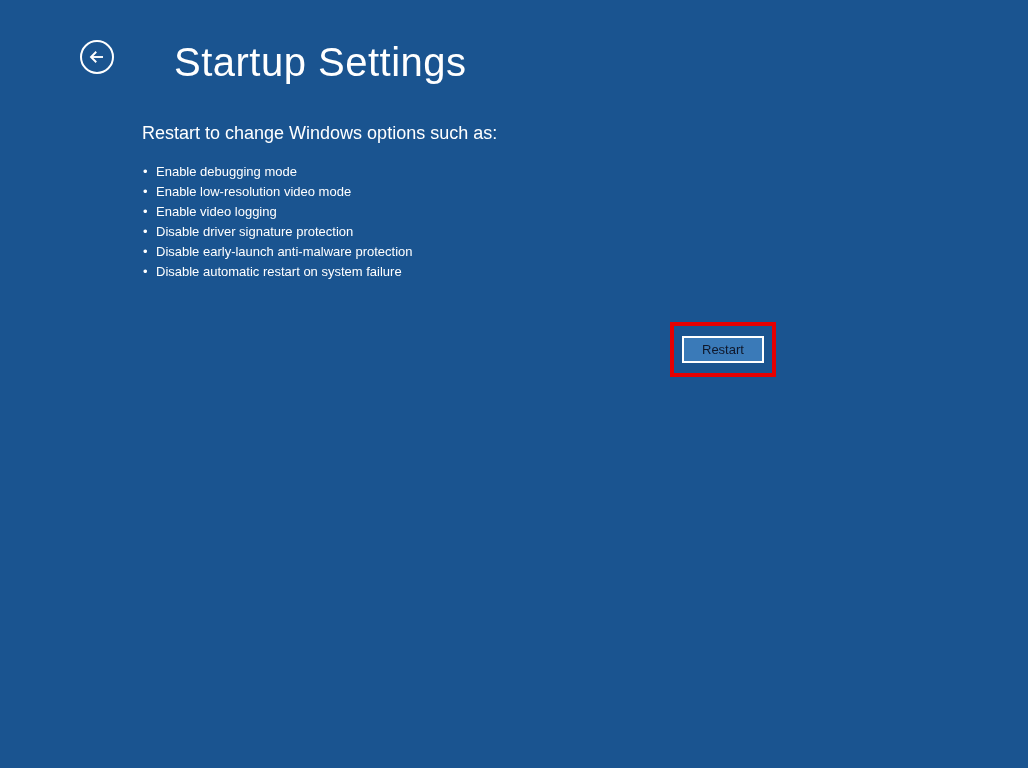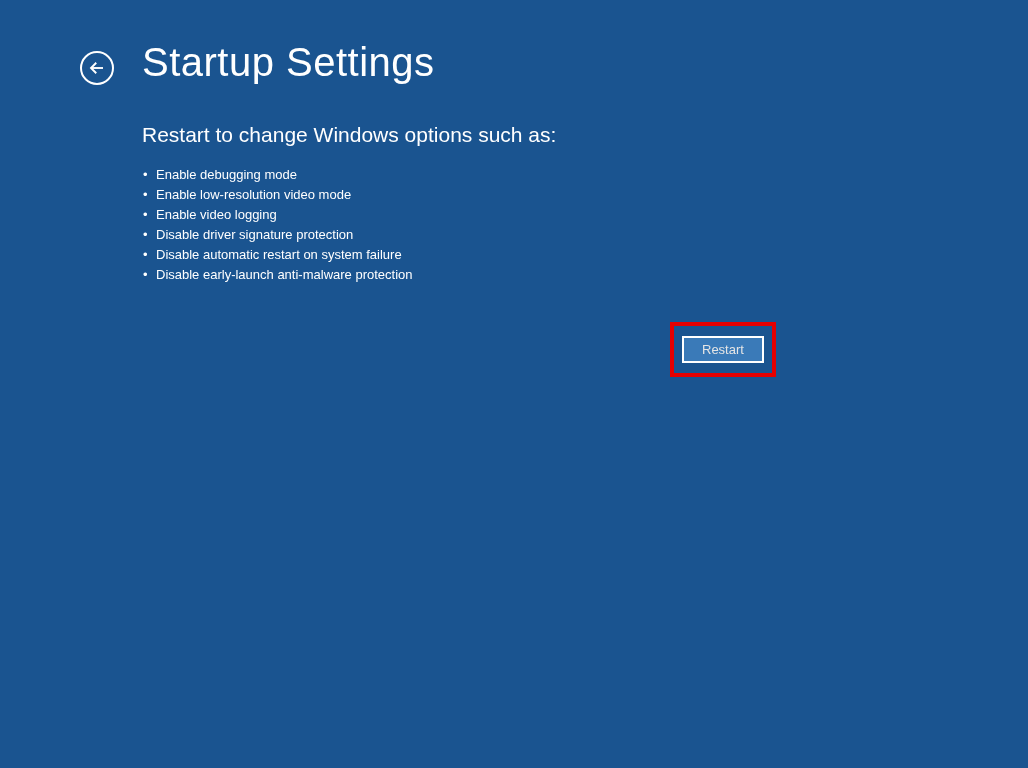--- a/index.html
+++ b/index.html
@@ -10,23 +10,24 @@
     body {
       width: 1028px;
       height: 768px;
       background-color: #1a5490;
       font-family: "Segoe UI", "Segoe UI Light", Arial, sans-serif;
       color: #ffffff;
       overflow: hidden;
     }
     .header {
       display: flex;
-      align-items: flex-end;
+      align-items: flex-start;
       padding-top: 40px;
       padding-left: 80px;
+      gap: 32px;
     }
     .back-button {
       width: 34px;
       height: 34px;
       border: 2px solid #ffffff;
       border-radius: 50%;
       display: flex;
       align-items: center;
       justify-content: center;
       cursor: pointer;
@@ -40,21 +41,21 @@
     .title {
       font-size: 40px;
       font-weight: 300;
       letter-spacing: 0.5px;
     }
     .content {
       padding-left: 142px;
       padding-top: 38px;
     }
     .subtitle {
-      font-size: 21px;
+      font-size: 18px;
       font-weight: 300;
       margin-bottom: 18px;
     }
     .options-list {
       list-style: none;
       padding-left: 14px;
     }
     .options-list li {
       font-size: 13px;
       font-weight: 400;
@@ -74,21 +75,21 @@
       top: 322px;
     }
     .highlight-box {
       border: 4px solid #e60000;
       padding: 10px 8px;
       display: inline-block;
     }
     .restart-button {
       background-color: #3a7ab8;
       border: 2px solid #ffffff;
-      color: #e5e5e5;
+      color: #0f172a;
       font-size: 13px;
       font-family: inherit;
       padding: 4px 18px;
       cursor: pointer;
     }
   </style>
 </head>
 <body>
 
 <div class="header">
@@ -101,22 +102,22 @@
   <h1 class="title">Startup Settings</h1>
 </div>
 
 <div class="content">
   <div class="subtitle">Restart to change Windows options such as:</div>
   <ul class="options-list">
     <li>Enable debugging mode</li>
     <li>Enable low-resolution video mode</li>
     <li>Enable video logging</li>
     <li>Disable driver signature protection</li>
+    <li>Disable early-launch anti-malware protection</li>
     <li>Disable automatic restart on system failure</li>
-    <li>Disable early-launch anti-malware protection</li>
   </ul>
 </div>
 
 <div class="button-row">
   <div class="highlight-box">
     <button class="restart-button">Restart</button>
   </div>
 </div>
 
 </body></html>

